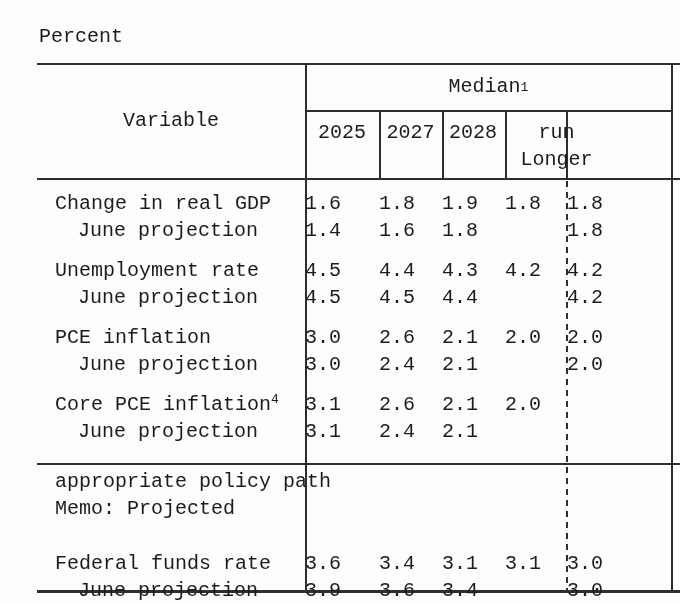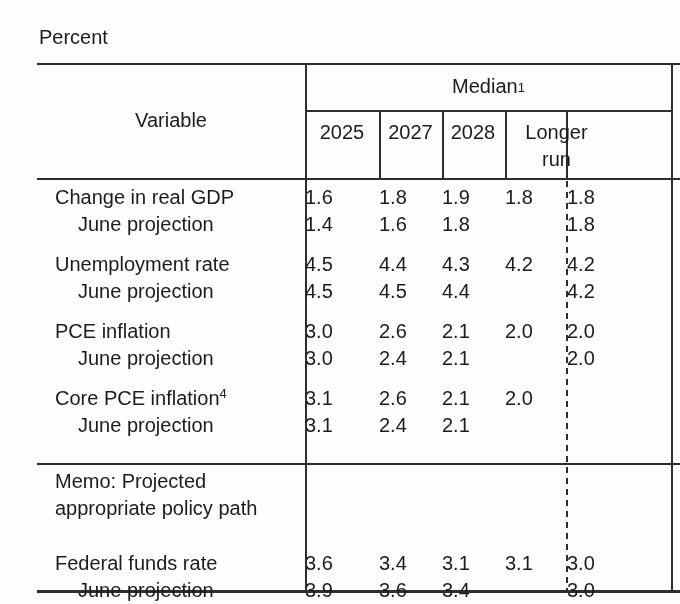--- a/index.html
+++ b/index.html
@@ -1,20 +1,20 @@
 <!DOCTYPE html>
 <html style="--bg: #fdfdfd; --text: #1c1c1c; --rule: #2e2e2e;"><head>
 <meta charset="utf-8">
 <style>
   html,body { margin:0; padding:0; background:#fff; }
   .sheet {
     position:relative; width:680px; height:604px;
     background:var(--bg,#fdfdfd);
     color:var(--text,#1c1c1c);
-    font-family:Liberation Sans, sans-serif;
+    font-family:Liberation Mono, monospace;
     font-size:20px; overflow:hidden;
   }
   .hl { position:absolute; background:var(--rule,#2e2e2e); }
   .vl { position:absolute; background:var(--rule,#2e2e2e); }
   .vdash {
     position:absolute; width:2px;
     background-image:repeating-linear-gradient(to bottom, var(--rule,#2e2e2e) 0 6px, transparent 6px 11px);
   }
   .percent { position:absolute; left:39px; top:25px; line-height:24px; }
   .corner {
@@ -24,21 +24,21 @@
   .median-hdr {
     position:absolute; left:305px; top:63px; width:367px; height:47px;
     display:flex; align-items:center; justify-content:center;
   }
   .yearband {
     position:absolute; left:305px; top:110px; width:367px; height:68px;
     display:flex; align-items:flex-start;
   }
   .yearband .ycell { padding-top:9px; text-align:center; line-height:27px; }
   .c0{width:74px}.c1{width:63px}.c2{width:63px}.c3{width:62px}.c4{width:105px}
-  .section1 { position:absolute; left:37px; top:184px; width:643px; }
+  .section1 { position:absolute; left:37px; top:178px; width:643px; padding-top:12px; }
   .section2 { position:absolute; left:37px; top:463px; width:643px; padding-top:5px; }
   .row { display:flex; align-items:center; height:27px; }
   .grp { margin-top:13px; }
   .grp2 { margin-top:28px; }
   .lbl { width:268px; box-sizing:border-box; padding-left:18px; white-space:nowrap; }
   .lbl.indent { padding-left:41px; }
   .val { text-align:left; }
   sup.fn { font-size:13px; line-height:0; position:relative; top:1px; }
 </style>
 </head>
@@ -67,22 +67,22 @@
   </div>
   <div class="median-hdr">
     <span>Median</span>
       <sup class="fn">1</sup>
   </div>
   <div class="yearband">
     <div class="ycell c0">2025</div>
     <div class="ycell c2">2027</div>
     <div class="ycell c3">2028</div>
     <div class="ycell c4">
+      <div>run</div>
       <div>Longer</div>
-      <div>run</div>
     </div>
   </div>
 
   <div class="section1">
 
     <div class="row">
       <div class="lbl"><span>Change in real GDP</span><sup class="fn"></sup></div>
       <div class="val c0">1.6</div>
       <div class="val c1">1.8</div>
       <div class="val c2">1.9</div>
@@ -145,24 +145,24 @@
       <div class="val c0">3.1</div>
       <div class="val c1">2.4</div>
       <div class="val c2">2.1</div>
       <div class="val c3"></div>
       <div class="val c4"></div>
     </div>
   </div>
 
   <div class="section2">
     <div class="row">
-      <div class="lbl"><span>Memo: Projected</span></div>
+      <div class="lbl"><span>appropriate policy path</span></div>
     </div>
     <div class="row">
-      <div class="lbl"><span>appropriate policy path</span></div>
+      <div class="lbl"><span>Memo: Projected</span></div>
     </div>
 
     <div class="row grp2">
       <div class="lbl"><span>Federal funds rate</span></div>
       <div class="val c0">3.6</div>
       <div class="val c1">3.4</div>
       <div class="val c2">3.1</div>
       <div class="val c3">3.1</div>
       <div class="val c4">3.0</div>
     </div>

